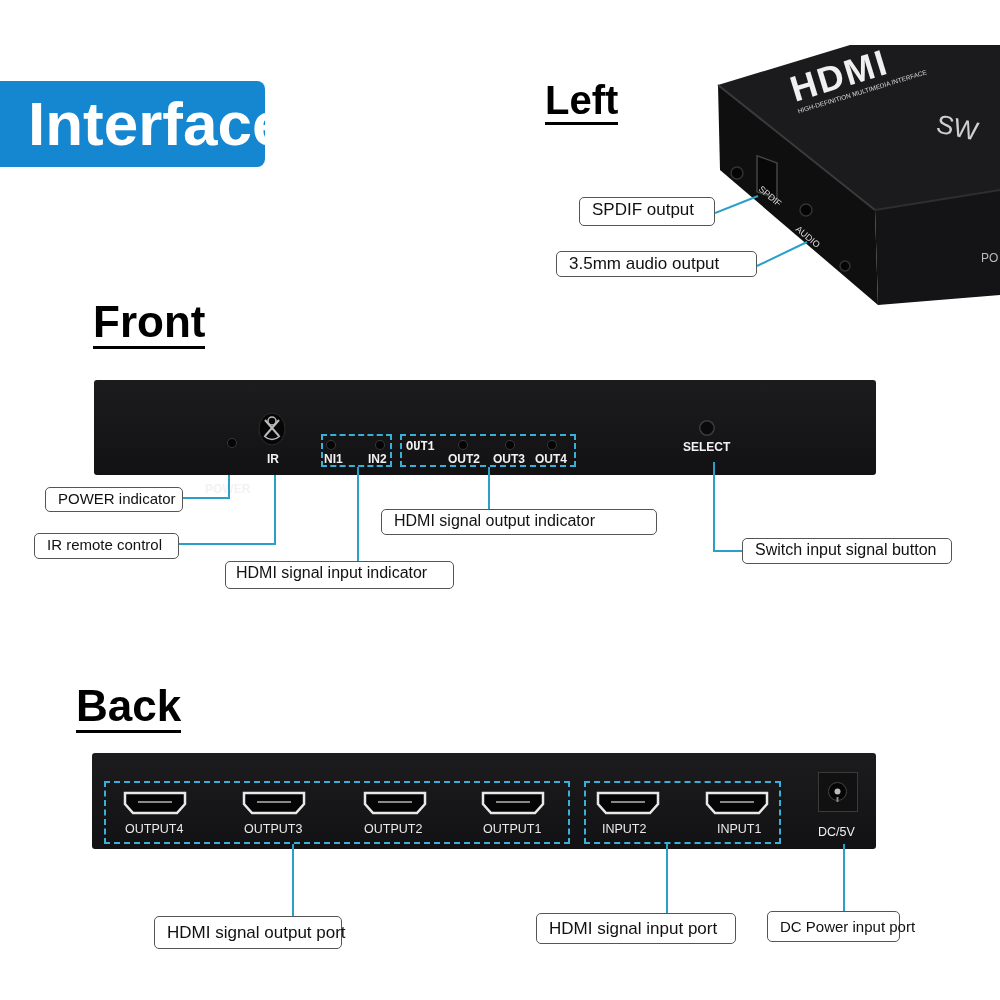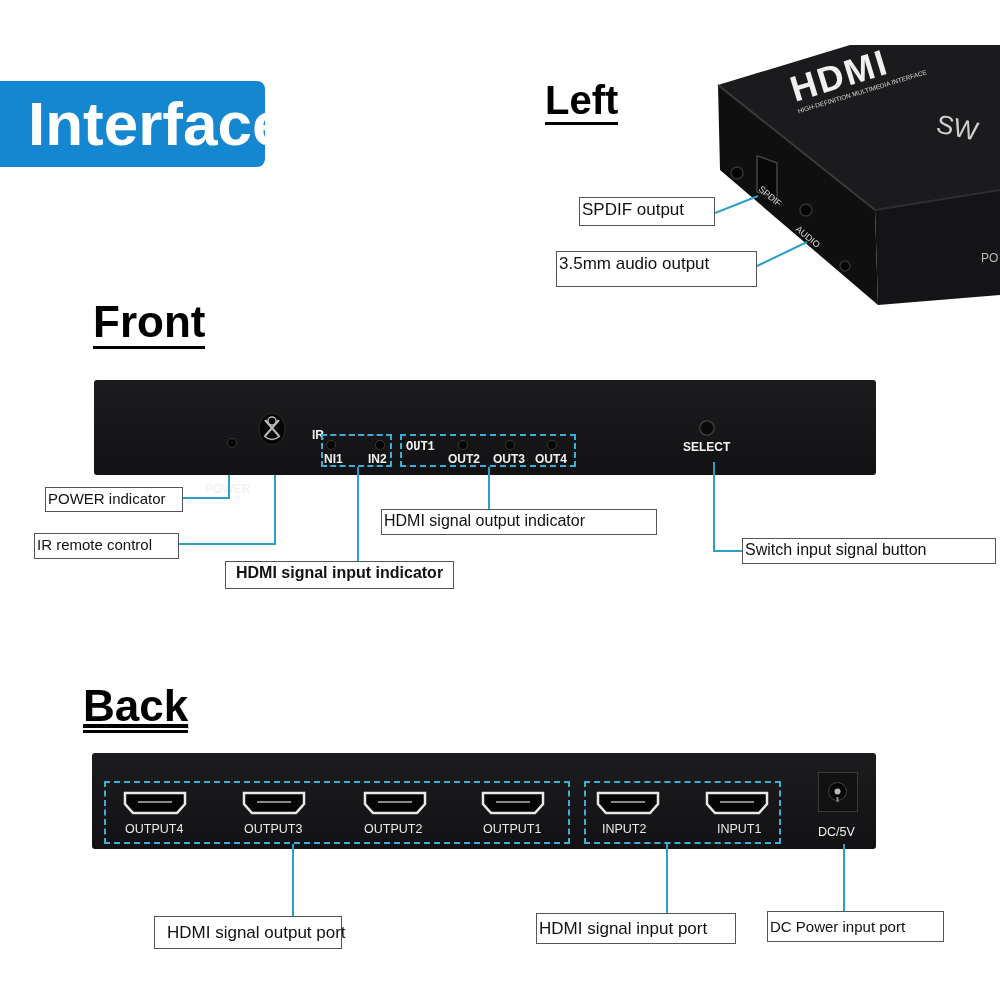--- a/index.html
+++ b/index.html
@@ -1,20 +1,20 @@
 <!DOCTYPE html>
 <html><head>
 <meta charset="utf-8">
 <style>
   html,body{margin:0;padding:0;background:#fff;}
   body{width:1000px;height:1000px;position:relative;overflow:hidden;font-family:"Liberation Sans",sans-serif;}
   .abs{position:absolute;}
   .banner{left:0;top:81px;width:265px;height:86px;background:#1587d1;border-radius:0 8px 8px 0;color:#fff;font-weight:bold;font-size:62px;line-height:86px;text-indent:28px;}
   .heading{font-weight:bold;color:#000;font-size:44px;border-bottom:3px solid #000;line-height:44px;padding-bottom:2px;}
-  .callout{border:1.5px solid #555;border-radius:0;background:#fff;color:#111;font-size:16px;padding:2px 2px;white-space:nowrap;box-sizing:border-box;}
+  .callout{border:1.5px solid #555;border-radius:5px;background:#fff;color:#111;font-size:16px;padding:2px 12px;white-space:nowrap;box-sizing:border-box;}
   .panel{background:linear-gradient(#1c1c1e,#121214);border-radius:3px;}
   .plabel{color:#f2f2f2;font-weight:bold;font-size:12px;white-space:nowrap;}
   .blabel{color:#eaeaea;font-size:12.5px;white-space:nowrap;}
   .led{width:10px;height:10px;border-radius:50%;background:#050505;box-shadow:0 0 0 1px #3a3a3a inset;}
   .dash{border:2px dashed #3ab0d8;box-sizing:border-box;}
   .vline{width:2px;background:#2a9fc9;}
   .hline{height:2px;background:#2a9fc9;}
   .hdmi{width:66px;height:26px;}
   svg{display:block;}
 </style>
@@ -45,38 +45,38 @@
     <text x="58" y="150" fill="#ddd" font-family="Liberation Sans, sans-serif" font-size="9" transform="rotate(40 58 150)">SPDIF</text>
     <text x="95" y="190" fill="#ddd" font-family="Liberation Sans, sans-serif" font-size="9" transform="rotate(40 95 190)">AUDIO</text>
   </svg>
 </div>
 
 <svg class="abs" style="left:715px;top:180px;" width="100" height="100">
   <line x1="0" y1="33" x2="43" y2="16" stroke="#2a9fc9" stroke-width="2"></line>
   <line x1="42" y1="86" x2="92" y2="62" stroke="#2a9fc9" stroke-width="2"></line>
 </svg>
 <div class="abs callout" style="left:579px;top:197px;width:136px;height:29px;font-size:17px;">SPDIF output</div>
-<div class="abs callout" style="left:556px;top:251px;width:201px;height:36px;font-size:17px;">3.5mm audio output</div>
+<div class="abs callout" style="left:556px;top:251px;width:201px;height:26px;font-size:17px;">3.5mm audio output</div>
 
 <div class="abs heading" style="left:93px;top:300px;">Front</div>
 
 <div class="abs panel" style="left:94px;top:380px;width:782px;height:95px;"></div>
 
 <div class="abs led" style="left:227px;top:438px;"></div>
 <div class="abs plabel" style="left:205px;top:452px;margin-top:30px;">POWER</div>
 
 <div class="abs" style="left:258px;top:412px;width:28px;height:34px;">
   <svg width="28" height="34" viewBox="0 0 28 34">
       <ellipse cx="14" cy="17" rx="13" ry="16" fill="#060606" stroke="#2c2c2c"></ellipse>
       <path d="M7 8 L21 24 M21 8 L7 24" stroke="#bbb" stroke-width="2"></path>
       <circle cx="14" cy="9" r="4" fill="none" stroke="#bbb" stroke-width="1.5"></circle>
       <path d="M6 24 Q14 31 22 24" fill="none" stroke="#bbb" stroke-width="1.5"></path>
     </svg>
 </div>
-<div class="abs plabel" style="left:267px;top:428px;margin-left:45px;">IR</div>
+<div class="abs plabel" style="left:267px;top:452px;">IR</div>
 
 <div class="abs dash" style="left:321px;top:434px;width:71px;height:33px;"></div>
 <div class="abs led" style="left:326px;top:440px;"></div>
 <div class="abs led" style="left:375px;top:440px;"></div>
 <div class="abs plabel" style="left:324px;top:452px;">NI1</div>
 <div class="abs plabel" style="left:368px;top:452px;">IN2</div>
 
 <div class="abs dash" style="left:400px;top:434px;width:176px;height:33px;"></div>
 <div class="abs led" style="left:416px;top:440px;"></div>
 <div class="abs led" style="left:458px;top:440px;"></div>
@@ -94,25 +94,25 @@
 <div class="abs hline" style="left:183px;top:497px;width:47px;"></div>
 <div class="abs vline" style="left:274px;top:475px;height:70px;"></div>
 <div class="abs hline" style="left:179px;top:543px;width:97px;"></div>
 <div class="abs vline" style="left:357px;top:467px;height:97px;"></div>
 <div class="abs vline" style="left:488px;top:467px;height:42px;"></div>
 <div class="abs vline" style="left:713px;top:462px;height:90px;"></div>
 <div class="abs hline" style="left:713px;top:550px;width:29px;"></div>
 
 <div class="abs callout" style="left:45px;top:487px;width:138px;height:25px;font-size:15px;">POWER  indicator</div>
 <div class="abs callout" style="left:34px;top:533px;width:145px;height:26px;font-size:15px;">IR remote control</div>
-<div class="abs callout" style="left:225px;top:561px;width:229px;height:28px;font-size:16px;padding-left:10px;font-weight:bold;">HDMI signal input indicator</div>
+<div class="abs callout" style="left:225px;top:561px;width:229px;height:28px;font-size:16px;padding-left:10px;">HDMI signal input indicator</div>
 <div class="abs callout" style="left:381px;top:509px;width:276px;height:26px;font-size:16px;">HDMI signal output indicator</div>
-<div class="abs callout" style="left:742px;top:538px;width:254px;height:26px;font-size:16px;">Switch input signal button</div>
+<div class="abs callout" style="left:742px;top:538px;width:210px;height:26px;font-size:16px;">Switch input signal button</div>
 
-<div class="abs heading" style="left:83px;top:684px;text-decoration:underline;">Back</div>
+<div class="abs heading" style="left:76px;top:684px;">Back</div>
 
 <div class="abs panel" style="left:92px;top:753px;width:784px;height:96px;"></div>
 
 <div class="abs dash" style="left:104px;top:781px;width:466px;height:63px;"></div>
 <div class="abs dash" style="left:584px;top:781px;width:197px;height:63px;"></div>
 
 <div class="abs hdmi" style="left:122px;top:790px;">
     <svg width="66" height="26" viewBox="0 0 66 26">
       <path d="M3 3 H63 V14 L55 23 H11 L3 14 Z" fill="#050505" stroke="#e8e8e8" stroke-width="2.5"></path>
       <line x1="16" y1="12" x2="50" y2="12" stroke="#888" stroke-width="2"></line>
@@ -164,13 +164,13 @@
     </svg>
 </div>
 <div class="abs blabel" style="left:818px;top:825px;color:#f0f0f0;">DC/5V</div>
 
 <div class="abs vline" style="left:292px;top:844px;height:72px;"></div>
 <div class="abs vline" style="left:666px;top:844px;height:70px;"></div>
 <div class="abs vline" style="left:843px;top:844px;height:67px;"></div>
 
 <div class="abs callout" style="left:154px;top:916px;width:188px;height:33px;font-size:17px;line-height:27px;padding-left:12px;text-align:center;">HDMI signal output port</div>
 <div class="abs callout" style="left:536px;top:913px;width:200px;height:31px;font-size:17px;line-height:25px;">HDMI signal input port</div>
-<div class="abs callout" style="left:767px;top:911px;width:177px;height:31px;font-size:15px;line-height:25px;">DC Power input port</div>
+<div class="abs callout" style="left:767px;top:911px;width:133px;height:31px;font-size:15px;line-height:25px;">DC Power input port</div>
 
 </body></html>

